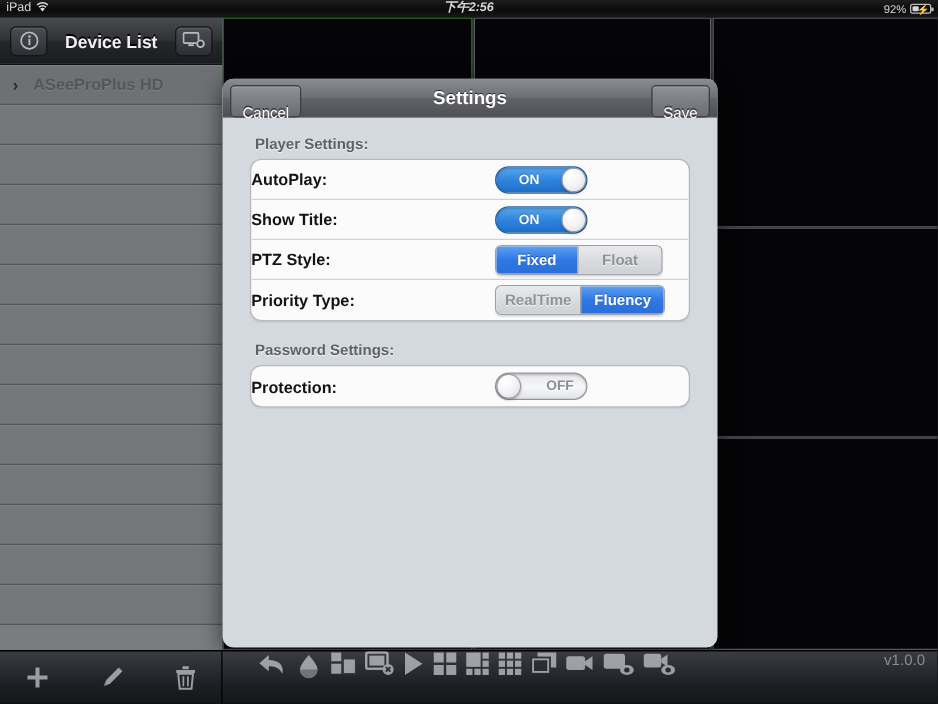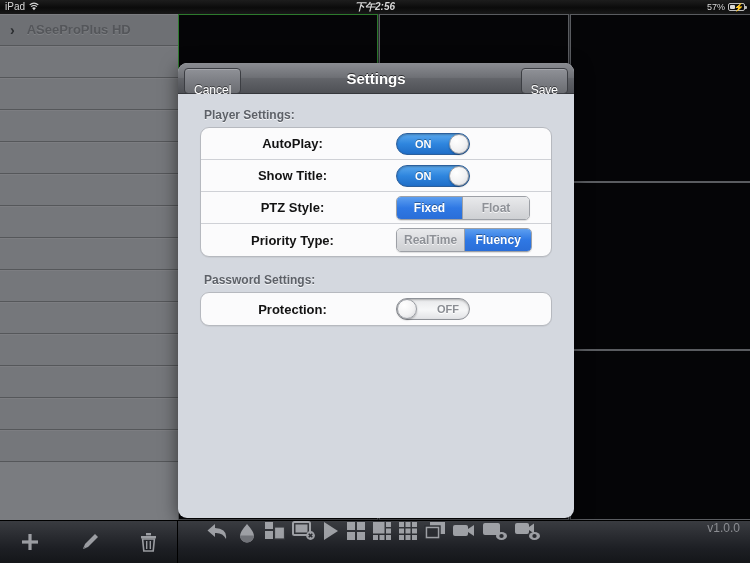--- a/index.html
+++ b/index.html
@@ -117,21 +117,21 @@
     overflow:hidden; margin-bottom:16px;
     box-shadow:0 1px 1px rgba(0,0,0,.06);
   }
   .row {
     height:32px; display:flex; align-items:center;
     border-bottom:1px solid #cfd1d6;
     padding-right:10px;
   }
   .row:last-child { border-bottom:none; }
   .row-label {
-    flex:1; text-align:center; padding-right:12px;
+    flex:1; text-align:left; padding-right:12px;
     color:#131313; font-size:13px; font-weight:bold;
   }
   .row-control { width:145px; display:flex; justify-content:flex-start; align-items:center; }
 
   
   .toggle {
     width:74px; height:22px; border-radius:11px; position:relative;
     border:1px solid #8f9298;
     box-shadow:inset 0 1px 2px rgba(0,0,0,.25);
   }
@@ -204,21 +204,21 @@
     <span class="wifi-icon">
       <svg width="10" height="9" viewBox="0 0 10 9">
           <path d="M5 8.2 L3.1 5.9 Q5 4.5 6.9 5.9 Z" fill="#d8d8d8"></path>
           <path d="M1.7 4.2 Q5 1.6 8.3 4.2 L7.4 5.1 Q5 3.1 2.6 5.1 Z" fill="#d8d8d8"></path>
           <path d="M0.3 2.4 Q5 -1.2 9.7 2.4 L8.9 3.3 Q5 0.3 1.1 3.3 Z" fill="#d8d8d8"></path>
         </svg>
     </span>
   </div>
   <div id="status-center">下午2:56</div>
   <div id="status-right">
-    <span>57%</span>
+    <span>92%</span>
     <span class="batt">
       <span class="batt-fill" style="width: 33%;"></span>
         <span class="bolt">⚡</span>
     </span>
   </div>
 </div>
 
 <div id="video-area">
     <div class="vcol" style="left: 0px; width: 200px;">
       <div class="vcell selected" style="top: 0px; height: 168px;"></div>
@@ -231,20 +231,39 @@
       <div class="vcell" style="top: 336px; height: 170px;"></div>
     </div>
     <div class="vcol" style="left: 392px; width: 182px;">
       <div class="vcell" style="top: 0px; height: 168px;"></div>
       <div class="vcell" style="top: 168px; height: 168px;"></div>
       <div class="vcell" style="top: 336px; height: 170px;"></div>
     </div>
   </div>
 
 <div id="sidebar">
+  <div id="sidebar-header">
+    <div class="hdr-btn">
+      <svg width="15" height="15" viewBox="0 0 15 15">
+          <circle cx="7.5" cy="7.5" r="6.6" fill="none" stroke="#b8babf" stroke-width="1.4"></circle>
+          <circle cx="7.5" cy="4.2" r="1" fill="#b8babf"></circle>
+          <rect x="6.7" y="6.1" width="1.6" height="5" fill="#b8babf"></rect>
+        </svg>
+    </div>
+    <div id="sidebar-title">Device List</div>
+    <div class="hdr-btn">
+      <svg width="19" height="15" viewBox="0 0 19 15">
+        <rect x="0.8" y="1.2" width="12" height="8.2" rx="1" fill="none" stroke="#b8babf" stroke-width="1.4"></rect>
+        <rect x="4.6" y="10.4" width="4.4" height="1.5" fill="#b8babf"></rect>
+        <circle cx="14.4" cy="10" r="3.4" fill="#2d2f34"></circle>
+        <circle cx="14.4" cy="10" r="2.7" fill="none" stroke="#b8babf" stroke-width="1.5"></circle>
+        <circle cx="14.4" cy="10" r="0.9" fill="#2d2f34"></circle>
+      </svg>
+    </div>
+  </div>
   <div id="device-row">
     <span class="chev">›</span>
     <span id="device-name">ASeeProPlus HD</span>
   </div>
   <div id="empty-rows">
       <div class="empty-row"></div>
       <div class="empty-row"></div>
       <div class="empty-row"></div>
       <div class="empty-row"></div>
       <div class="empty-row"></div>

